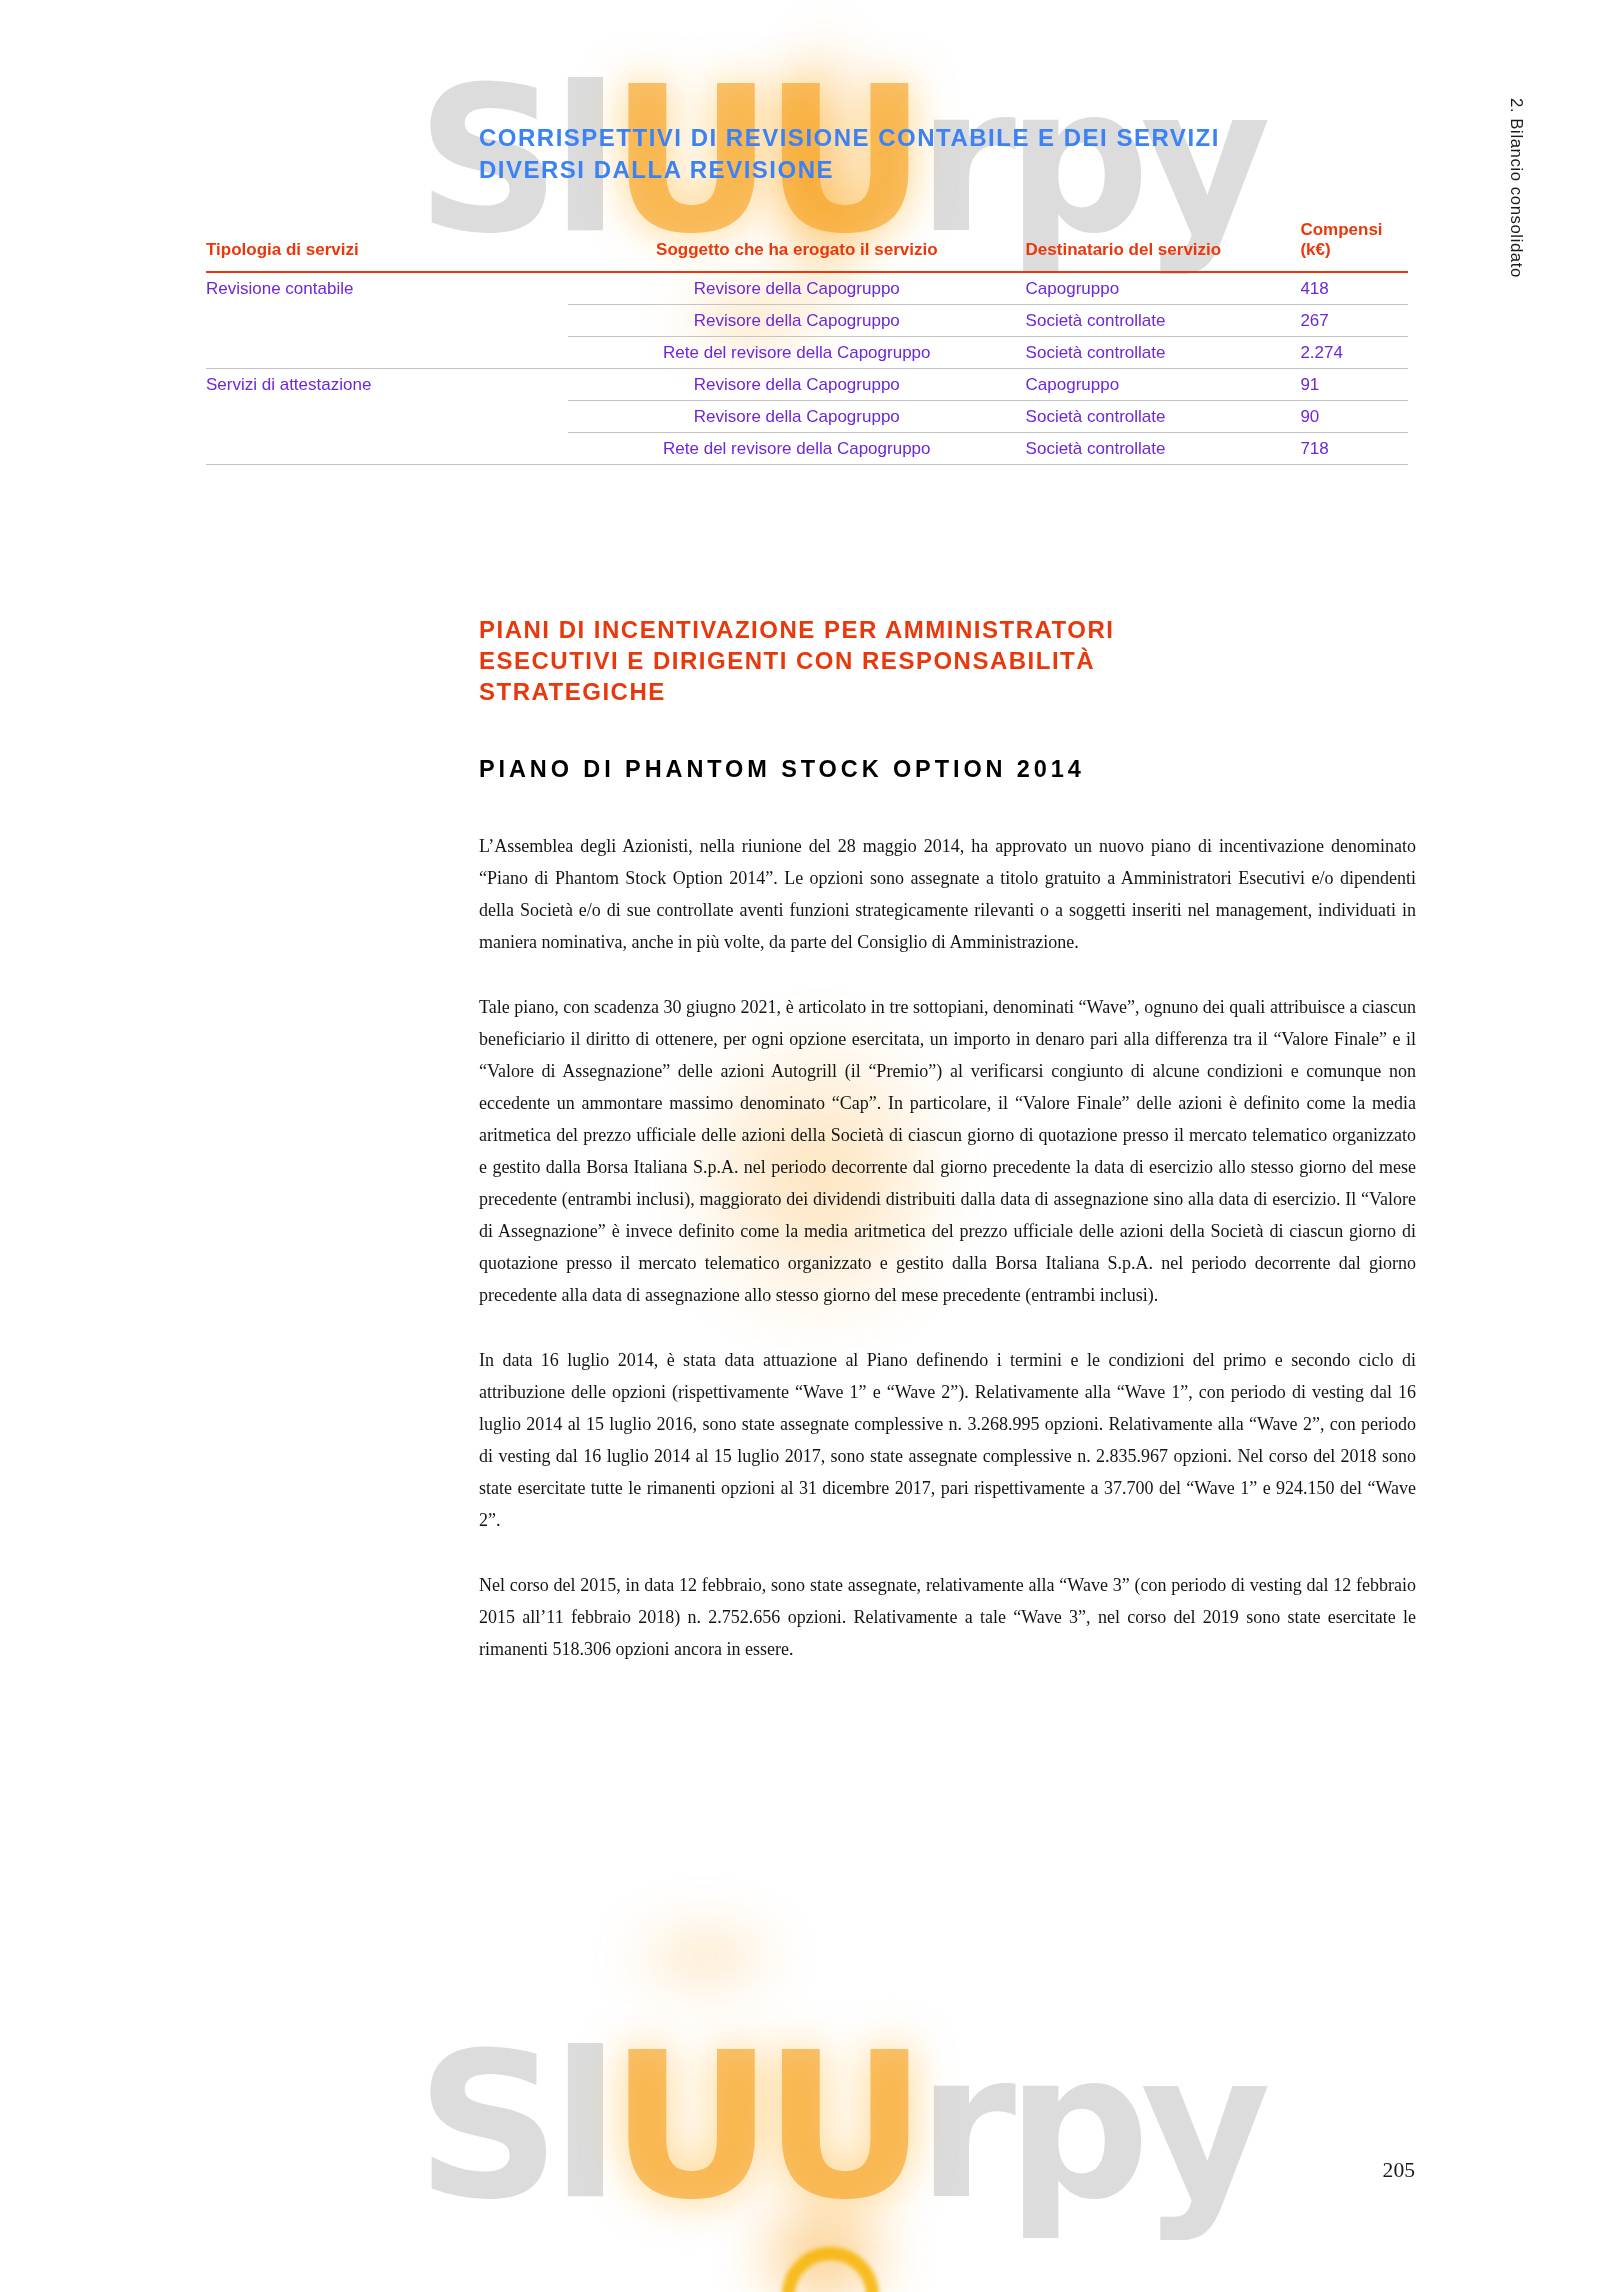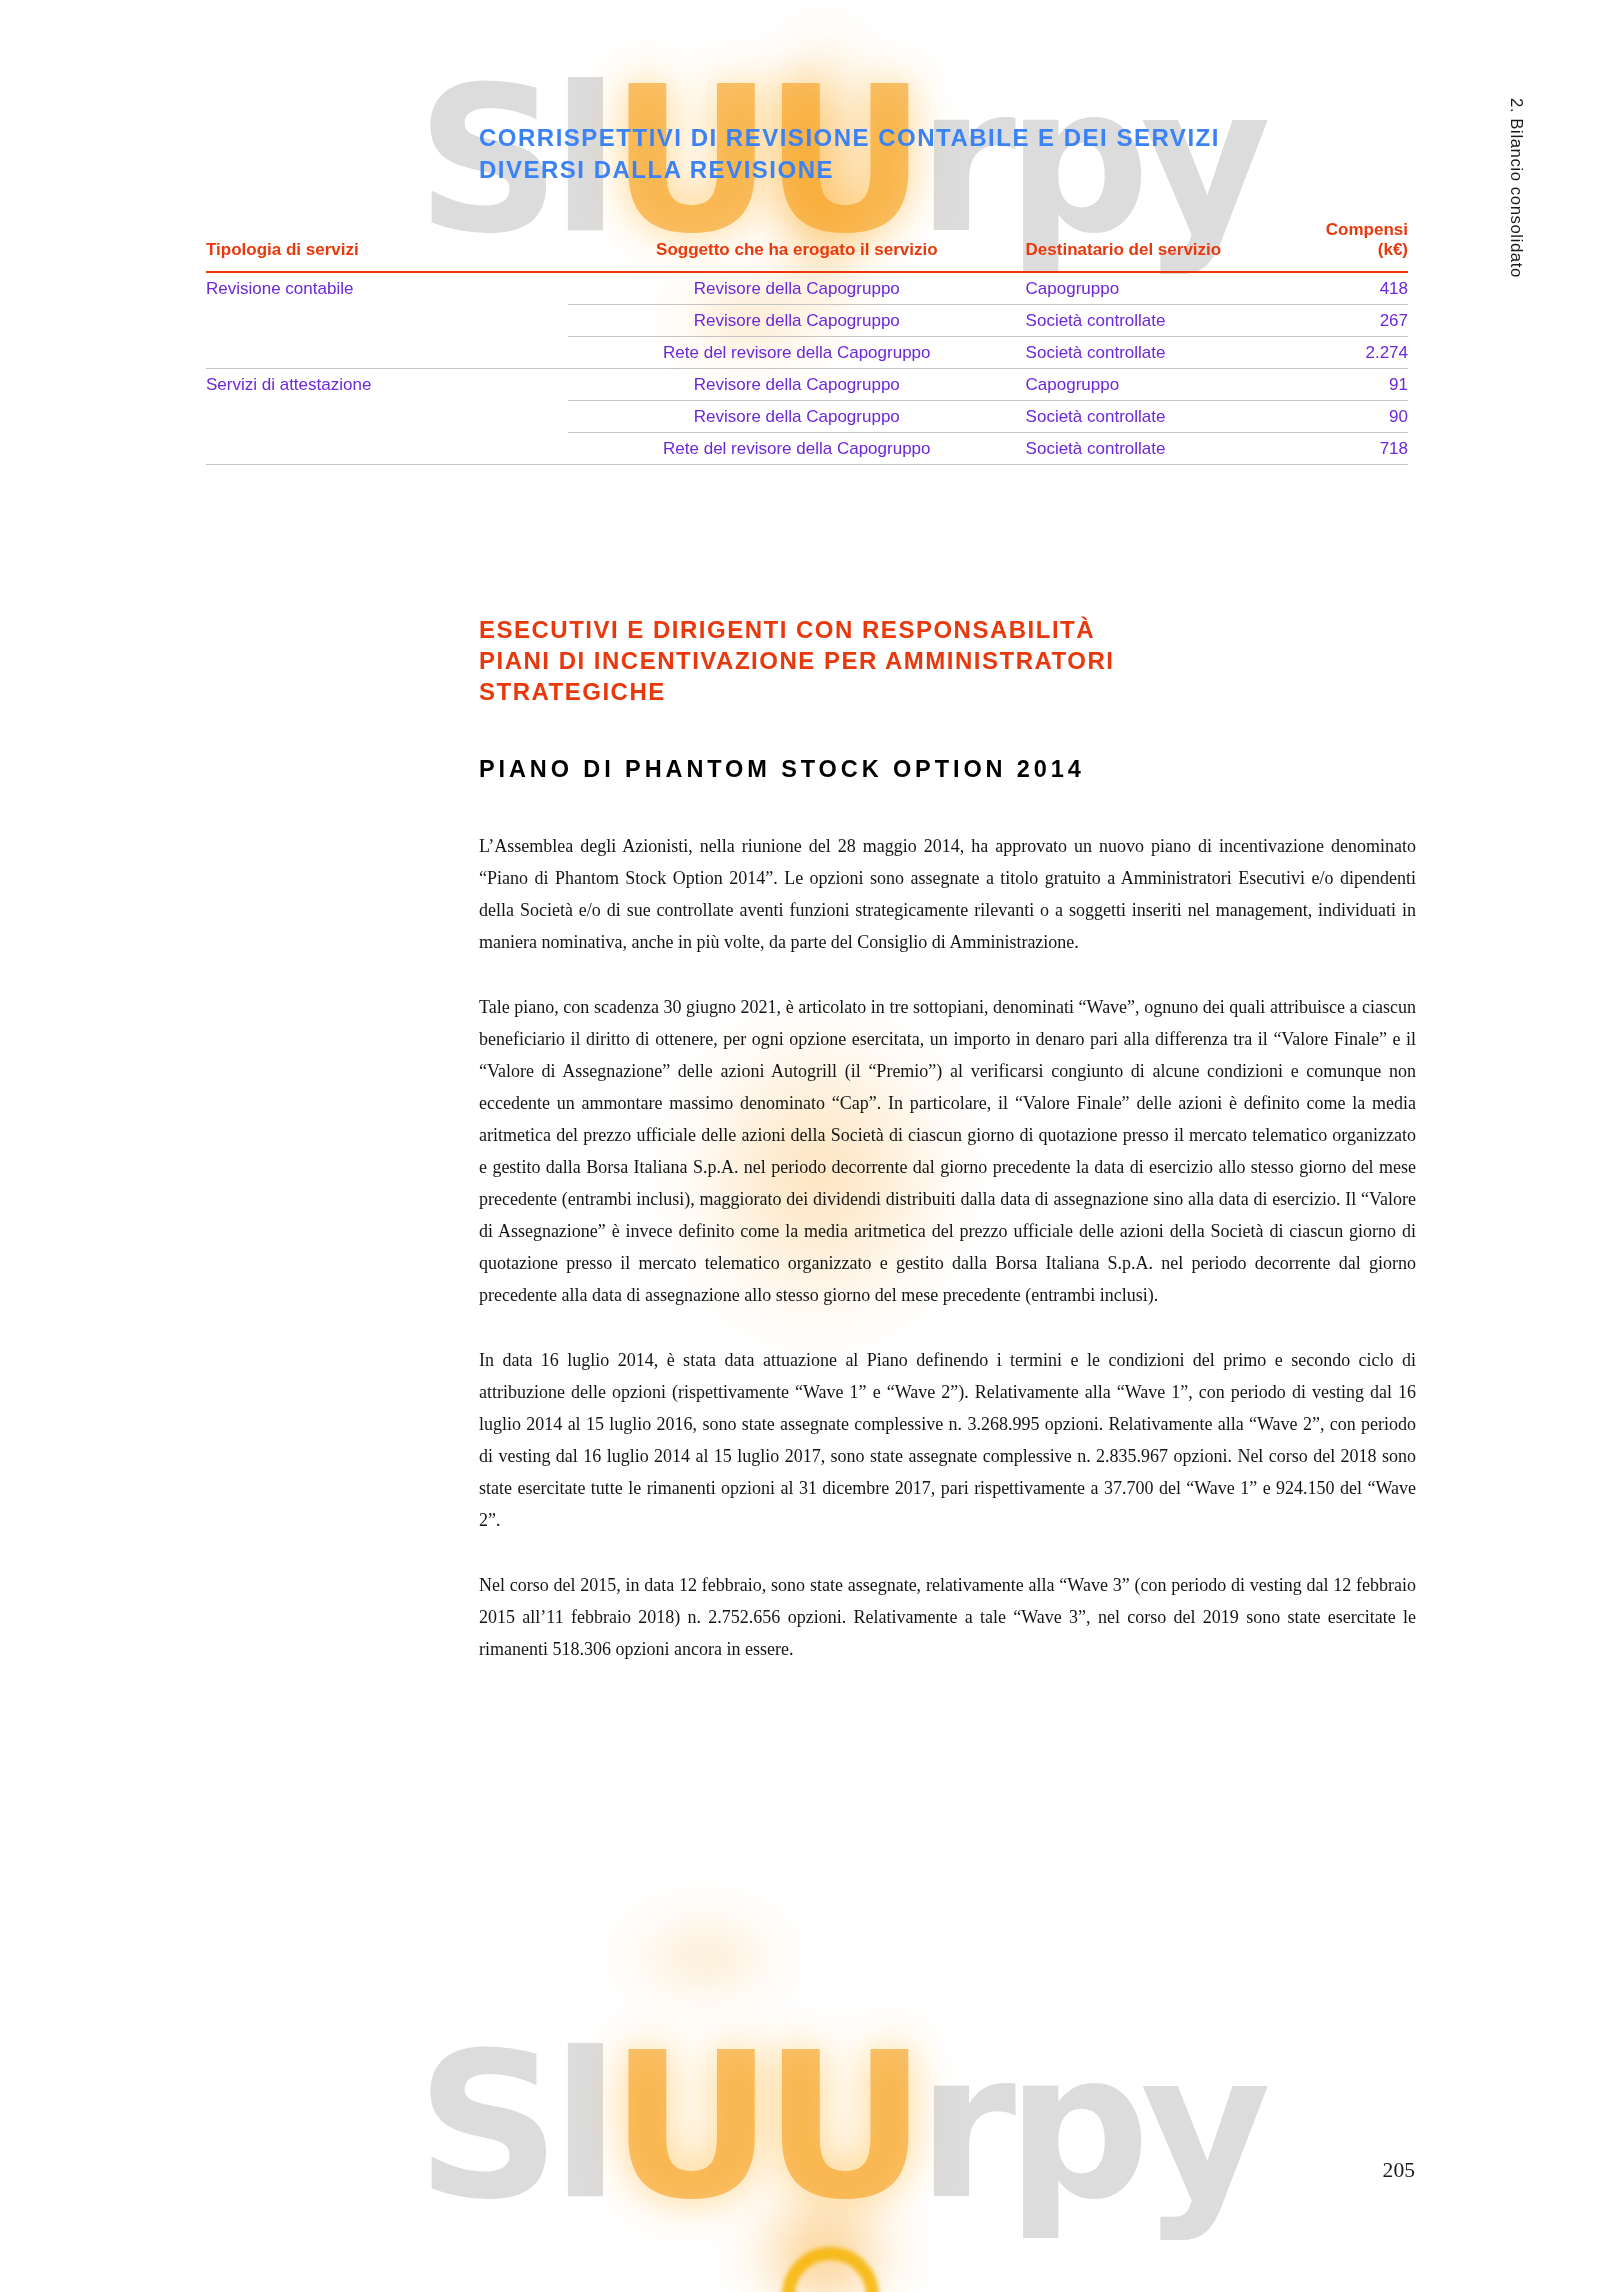--- a/index.html
+++ b/index.html
@@ -118,21 +118,21 @@
   .t-row .rule {
     position: absolute;
     left: 0; right: 0; bottom: 0;
     height: 1px;
     background: #c4c4c4;
   }
   .t-row.partial .rule { left: 362px; }
   .c1 { width: 362px; padding-right: 11.8px; }
   .c2 { width: 434px; padding-right: 11.8px; text-align: center; }
   .c3 { width: 263px; padding-right: 11.8px; }
-  .c4 { flex: 1; text-align: right; }
+  .c4 { flex: 1; }
 
   
   .main {
     position: absolute;
     left: 479px;
     top: 594px;
     width: 937px;
     z-index: 1;
   }
   .h-red {
@@ -230,22 +230,22 @@
       <div class="c1"></div>
       <div class="c2">Rete del revisore della Capogruppo</div>
       <div class="c3">Società controllate</div>
       <div class="c4">718</div>
       <div class="rule"></div>
     </div>
   </div>
 
   <div class="main">
     <h2 class="h-red">
+        <span>PIANI DI INCENTIVAZIONE PER AMMINISTRATORI</span>
         <span>ESECUTIVI E DIRIGENTI CON RESPONSABILITÀ</span>
-        <span>PIANI DI INCENTIVAZIONE PER AMMINISTRATORI</span>
         <span>STRATEGICHE</span>
       </h2>
 
     <h3 class="h-black">PIANO DI PHANTOM STOCK OPTION 2014</h3>
 
     <div class="body-text">
       <p>L’Assemblea degli Azionisti, nella riunione del 28 maggio 2014, ha approvato un nuovo piano di incentivazione denominato “Piano di Phantom Stock Option 2014”. Le opzioni sono assegnate a titolo gratuito a Amministratori Esecutivi e/o dipendenti della Società e/o di sue controllate aventi funzioni strategicamente rilevanti o a soggetti inseriti nel management, individuati in maniera nominativa, anche in più volte, da parte del Consiglio di Amministrazione.</p>
       <p>Tale piano, con scadenza 30 giugno 2021, è articolato in tre sottopiani, denominati “Wave”, ognuno dei quali attribuisce a ciascun beneficiario il diritto di ottenere, per ogni opzione esercitata, un importo in denaro pari alla differenza tra il “Valore Finale” e il “Valore di Assegnazione” delle azioni Autogrill (il “Premio”) al verificarsi congiunto di alcune condizioni e comunque non eccedente un ammontare massimo denominato “Cap”. In particolare, il “Valore Finale” delle azioni è definito come la media aritmetica del prezzo ufficiale delle azioni della Società di ciascun giorno di quotazione presso il mercato telematico organizzato e gestito dalla Borsa Italiana S.p.A. nel periodo decorrente dal giorno precedente la data di esercizio allo stesso giorno del mese precedente (entrambi inclusi), maggiorato dei dividendi distribuiti dalla data di assegnazione sino alla data di esercizio. Il “Valore di Assegnazione” è invece definito come la media aritmetica del prezzo ufficiale delle azioni della Società di ciascun giorno di quotazione presso il mercato telematico organizzato e gestito dalla Borsa Italiana S.p.A. nel periodo decorrente dal giorno precedente alla data di assegnazione allo stesso giorno del mese precedente (entrambi inclusi).</p>
       <p>In data 16 luglio 2014, è stata data attuazione al Piano definendo i termini e le condizioni del primo e secondo ciclo di attribuzione delle opzioni (rispettivamente “Wave 1” e “Wave 2”). Relativamente alla “Wave 1”, con periodo di vesting dal 16 luglio 2014 al 15 luglio 2016, sono state assegnate complessive n. 3.268.995 opzioni. Relativamente alla “Wave 2”, con periodo di vesting dal 16 luglio 2014 al 15 luglio 2017, sono state assegnate complessive n. 2.835.967 opzioni. Nel corso del 2018 sono state esercitate tutte le rimanenti opzioni al 31 dicembre 2017, pari rispettivamente a 37.700 del “Wave 1” e 924.150 del “Wave 2”.</p>
       <p>Nel corso del 2015, in data 12 febbraio, sono state assegnate, relativamente alla “Wave 3” (con periodo di vesting dal 12 febbraio 2015 all’11 febbraio 2018) n. 2.752.656 opzioni. Relativamente a tale “Wave 3”, nel corso del 2019 sono state esercitate le rimanenti 518.306 opzioni ancora in essere.</p>

